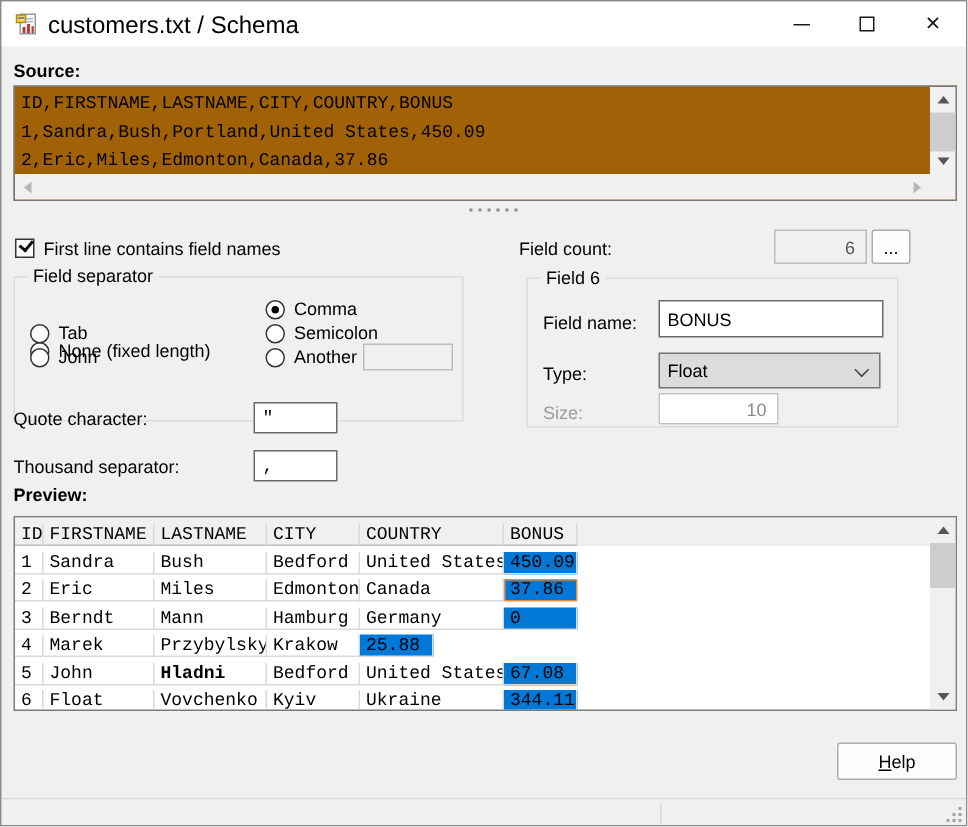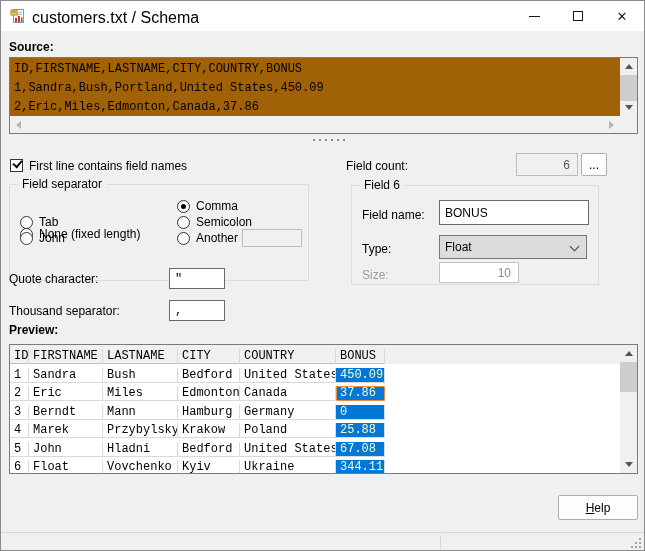--- a/index.html
+++ b/index.html
@@ -82,21 +82,21 @@
   
   .preview-box { position:absolute; left:8px; top:343px; width:629px; height:130px;
                  background:#fff; border:1px solid #7a7a7a; overflow:hidden; }
   .grid { position:absolute; left:0; top:0; right:17px; bottom:0; overflow:hidden;
           font-family:"Liberation Mono", monospace; font-size:12px; }
   .grid-row { display:flex; height:18.5px;align-items:flex-end; }
   .grid-row.hdr { height:19px; background:#f0f0f0; }
   .gcell { flex:none; padding-left:4px; display:flex; align-items:center; white-space:nowrap;
            border-right:1px solid #d9d9d9; border-bottom:1px solid #d9d9d9; overflow:hidden; }
   .grid-row.hdr .gcell { border-bottom:1px solid #c0c0c0; }
-  .gcell.sel { background:#0078d7; color:#fef9c3;margin-top:37px; }
+  .gcell.sel { background:#0078d7; color:#000000;margin-top:37px; }
   .gcell.focus { outline:1px solid #e78f3f; outline-offset:-1px; border-radius:1px; }
 
   
   .dlg-btn { top:494px; width:80px; height:25px; }
   .statusbar-line { position:absolute; left:0; top:531px; width:100%; height:1px; background:#d8d8d8; }
   .statusbar { position:absolute; left:0; top:532px; width:100%; height:18px; background:#f0f0f0; }
   .statusbar .vsep { position:absolute; left:439px; top:2px; width:1px; height:14px; background:#d8d8d8; }
   .grip { position:absolute; right:3px; bottom:3px; width:10px; height:10px; }
   .grip i { position:absolute; width:2px; height:2px; background:#a3a3a3; }
 </style>
@@ -242,27 +242,26 @@
           <div class="gcell" style="width: 75px;">Mann</div>
           <div class="gcell" style="width: 62px;">Hamburg</div>
           <div class="gcell" style="width: 96px;">Germany</div>
           <div class="gcell sel" style="width: 49px;">0</div>
         </div>
         <div class="grid-row">
           <div class="gcell" style="width: 19px;">4</div>
           <div class="gcell" style="width: 74px;">Marek</div>
           <div class="gcell" style="width: 75px;">Przybylsky</div>
           <div class="gcell" style="width: 62px;">Krakow</div>
-          <div class="gcell" style="width: 96px;">Poland</div>
           <div class="gcell sel" style="width: 49px;">25.88</div>
         </div>
         <div class="grid-row">
           <div class="gcell" style="width: 19px;">5</div>
           <div class="gcell" style="width: 74px;">John</div>
-          <div class="gcell" style="width: 75px;">Hladni</div>
+          <div class="gcell" style="width: 75px; font-weight: bold;">Hladni</div>
           <div class="gcell" style="width: 62px;">Bedford</div>
           <div class="gcell" style="width: 96px;">United States</div>
           <div class="gcell sel" style="width: 49px;">67.08</div>
         </div>
         <div class="grid-row">
           <div class="gcell" style="width: 19px;">6</div>
           <div class="gcell" style="width: 74px;">Float</div>
           <div class="gcell" style="width: 75px;">Vovchenko</div>
           <div class="gcell" style="width: 62px;">Kyiv</div>
           <div class="gcell" style="width: 96px;">Ukraine</div>

